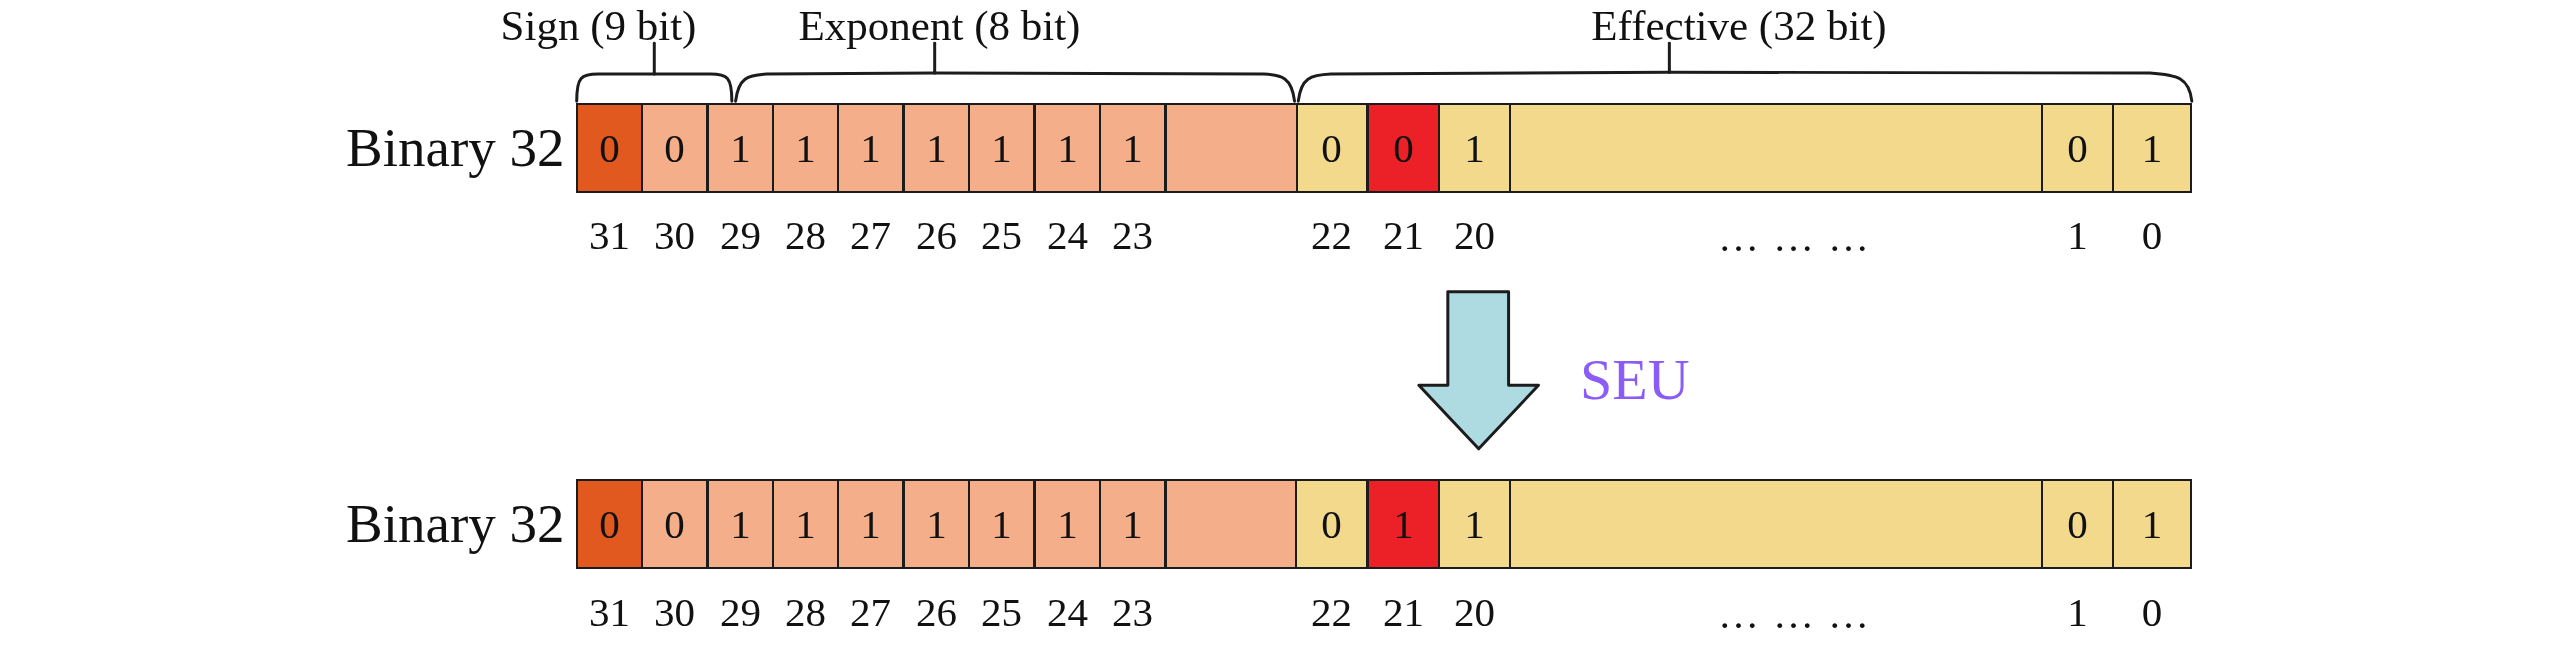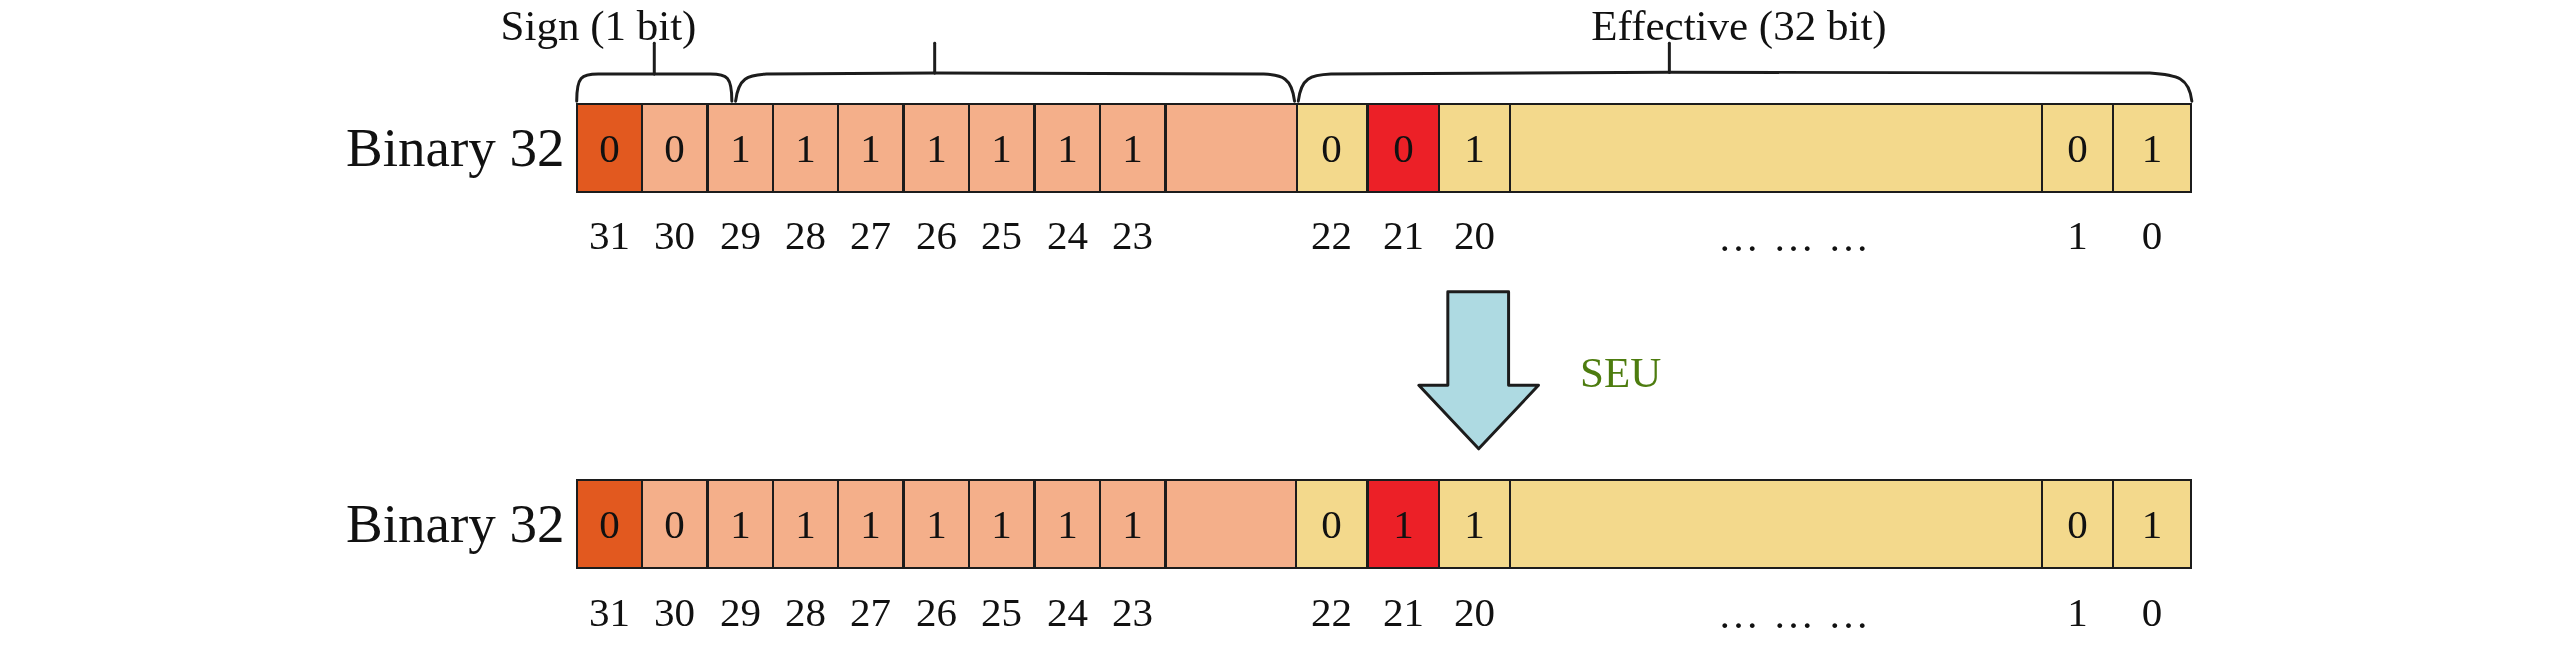--- a/index.html
+++ b/index.html
@@ -24,28 +24,29 @@
   .idx{position:absolute;font-size:41px;line-height:1;color:#111;text-align:center;}
   .dots{position:absolute;font-size:41px;line-height:1;color:#111;text-align:center;letter-spacing:1.9px;}
 
   
   .grp-label{position:absolute;font-size:43px;line-height:1;color:#111;white-space:nowrap;text-align:center;}
 
   
   .braces{position:absolute;left:0;top:0;width:2576px;height:650px;pointer-events:none;}
 
   
-  .seu-label{position:absolute;font-size:43px;line-height:1;color:#4d7c0f;white-space:nowrap;}
+  .seu-label{position:absolute;font-size:58px;line-height:1;color:#8b5cf6;white-space:nowrap;}
 </style>
 </head>
 <body>
 
 <div class="stage">
 
-  <div class="grp-label" style="left:393px;top:3.7px;width:411px;">Sign (1 bit)</div>
+  <div class="grp-label" style="left:393px;top:3.7px;width:411px;">Sign (9 bit)</div>
+  <div class="grp-label" style="left:631px;top:3.7px;width:617px;">Exponent (8 bit)</div>
   <div class="grp-label" style="left:1337px;top:3.7px;width:804px;">Effective (32 bit)</div>
 
   <svg class="braces" viewBox="0 0 2756 695" width="2576" height="650">
     <g fill="none" stroke="#1c1c1c" stroke-width="3.2" stroke-linecap="round">
 
       <path d="M617,108 C617,82 622,79 640,79 L700,79"></path>
       <path d="M783,108 C783,82 778,79 760,79 L700,79"></path>
       <line x1="700" y1="79" x2="700" y2="46"></line>
 
       <path d="M787,108 C790,83 800,80 820,79 L1000,78"></path>

